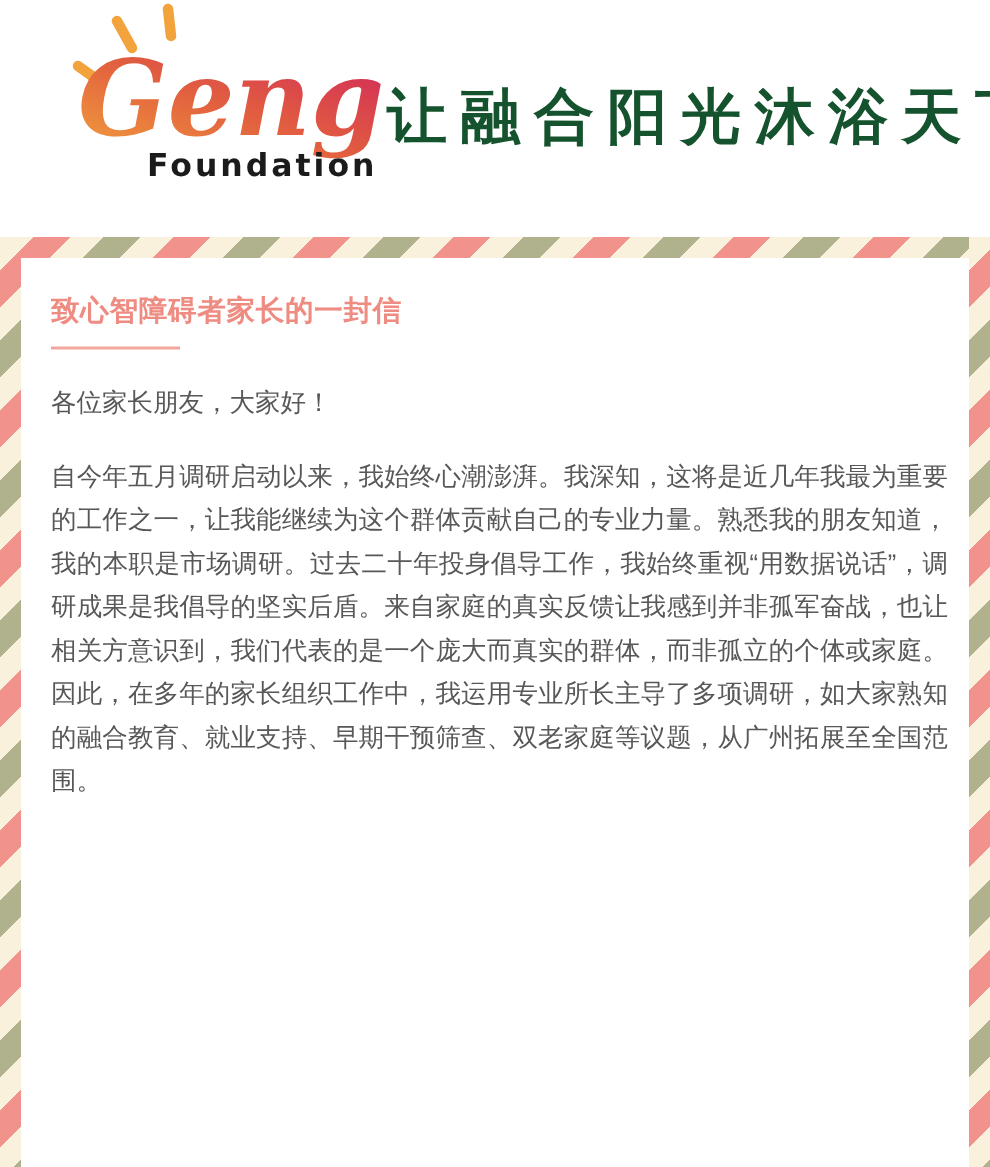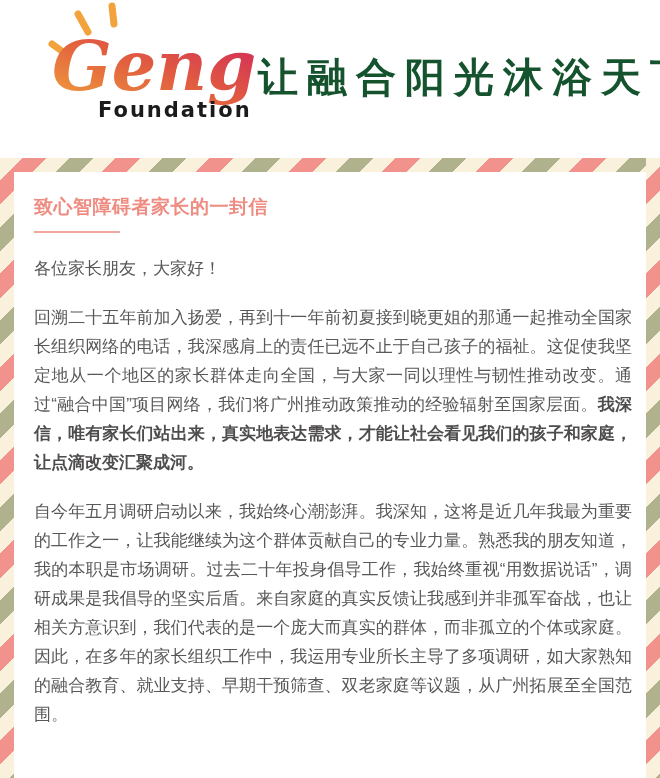--- a/index.html
+++ b/index.html
@@ -67,18 +67,17 @@
   <div class="stripe stripe-left"></div>
   <div class="stripe stripe-right"></div>
 
   <div class="content">
     <h1 class="title">致心智障碍者家长的一封信</h1>
     <div class="title-underline"></div>
 
     <div class="letter-body">
       <p class="greeting">各位家长朋友，大家好！</p>
       <div id="paragraphs">
-          <p><span>回溯二十五年前加入扬爱，再到十一年前初夏接到晓更姐的那通一起推动全国家长组织网络的电话，我深感肩上的责任已远不止于自己孩子的福祉。这促使我坚定地从一个地区的家长群体走向全国，与大家一同以理性与韧性推动改变。通过“融合中国”项目网络，我们将广州推动政策推动的经验辐射至国家层面。</span><b>我深信，唯有家长们站出来，真实地表达需求，才能让社会看见我们的孩子和家庭，让点滴改变汇聚成河。</b></p>
           <p><span>自今年五月调研启动以来，我始终心潮澎湃。我深知，这将是近几年我最为重要的工作之一，让我能继续为这个群体贡献自己的专业力量。熟悉我的朋友知道，我的本职是市场调研。过去二十年投身倡导工作，我始终重视“用数据说话”，调研成果是我倡导的坚实后盾。来自家庭的真实反馈让我感到并非孤军奋战，也让相关方意识到，我们代表的是一个庞大而真实的群体，而非孤立的个体或家庭。因此，在多年的家长组织工作中，我运用专业所长主导了多项调研，如大家熟知的融合教育、就业支持、早期干预筛查、双老家庭等议题，从广州拓展至全国范围。</span></p>
         </div>
     </div>
   </div>
 </div>
 
 </body></html>

